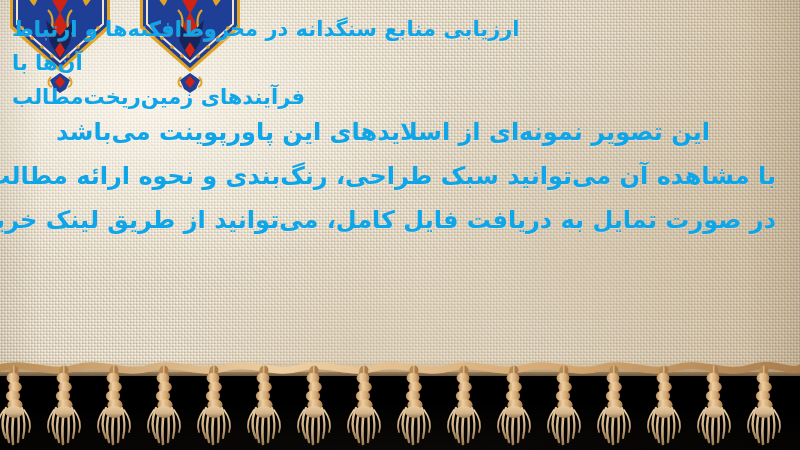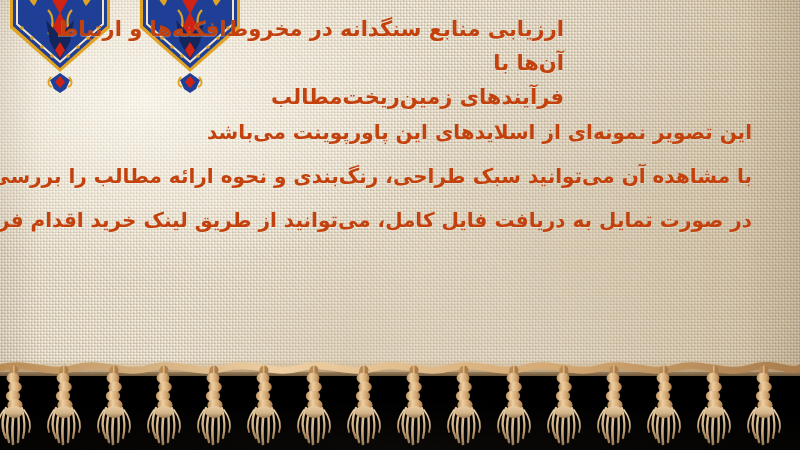--- a/index.html
+++ b/index.html
@@ -81,43 +81,43 @@
     display: flex;
     gap: 26px;
   }
   .ornament { width: 104px; height: 118px; display: block; }
 
   
   .text-layer {
     position: absolute;
     inset: 0;
     direction: rtl;
-    text-align: right;
-    color: #c2410c;
+    text-align: left;
+    color: #0ea5e9;
   }
 
   .title {
     position: absolute;
     top: 12px;
     right: 236px;
     width: 552px;
     font-size: 21px;
     font-weight: bold;
     line-height: 1.62;
     letter-spacing: -.2px;
     text-shadow: 0 1px 0 rgba(255,255,255,.30);
   }
   .title .l2 { display: block; }
 
   .body {
     position: absolute;
     top: 110px;
-    right: 48px;
+    right: 24px;
     width: 720px;
-    font-size: 20px;
+    font-size: 24px;
     font-weight: bold;
     line-height: 44px;
     letter-spacing: -.2px;
     text-shadow: 0 1px 0 rgba(255,255,255,.26);
   }
   .body p { margin: 0; white-space: nowrap; }
 
   
   .bottom-band {
     position: absolute;

